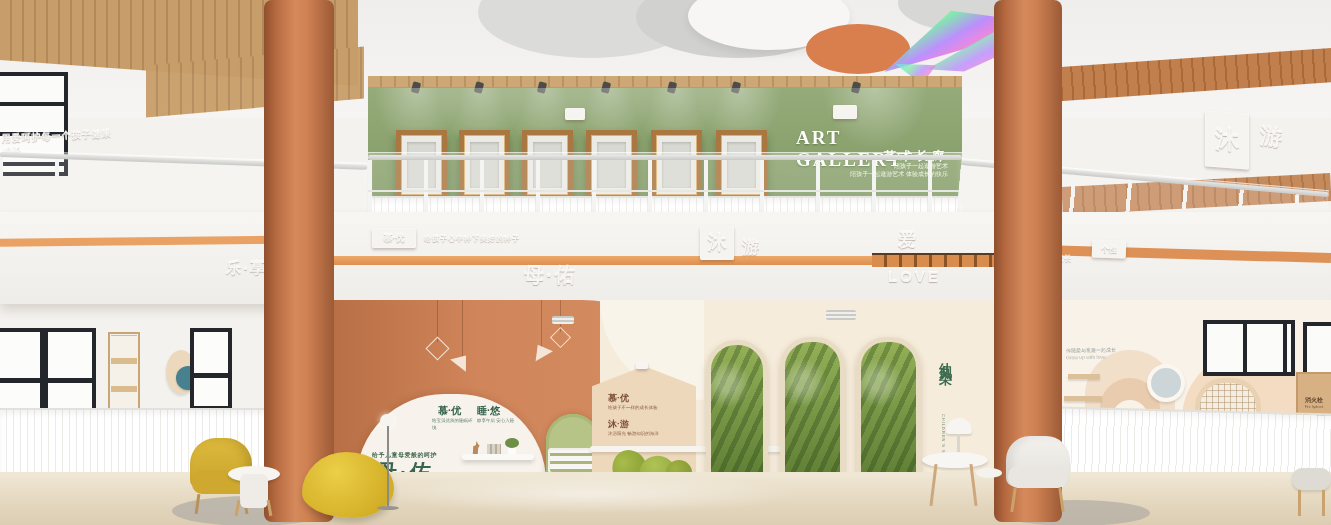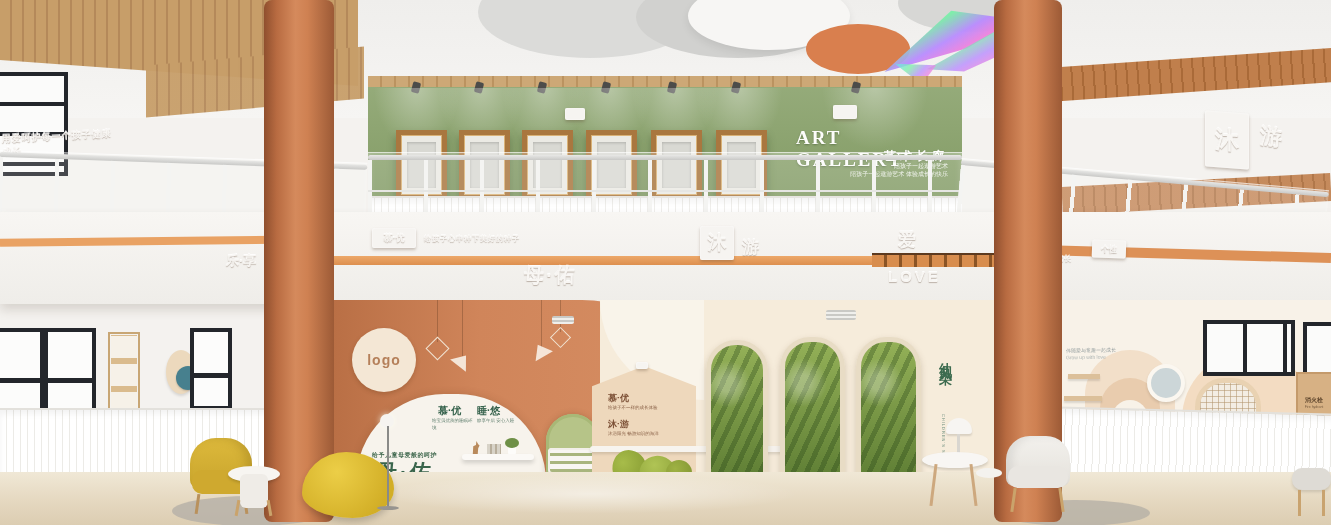--- a/index.html
+++ b/index.html
@@ -151,21 +151,21 @@
   <div class="abs" style="left:0;top:237px;width:332px;height:8px;background:#e9a264;transform:rotate(-.6deg);"></div>
   <div class="abs" style="left:332px;top:256px;width:540px;height:9px;background:linear-gradient(180deg,#eda869,#dd8f4f);"></div>
   <div class="abs" style="left:872px;top:253px;width:170px;height:12px;border-top:2px solid #5d3a1f;
               background:repeating-linear-gradient(90deg,#d88d4e 0 12px,#8a5426 12px 15px);"></div>
   <div class="abs" style="left:1040px;top:249px;width:291px;height:10px;background:#dd9157;transform:rotate(1.6deg);"></div>
 
   <div class="abs plaque" style="left:372px;top:228px;width:44px;height:20px;">
     <span class="embossW" style="font-size:9px;font-weight:bold;">慕·优</span>
   </div>
   <div class="abs embossW" style="left:424px;top:234px;width:140px;font-size:7px;font-weight:bold;letter-spacing:1px;">给孩子心中种下美好的种子</div>
-  <div class="abs embossW" style="left:226px;top:252px;font-size:13px;font-weight:bold;">乐·享</div>
+  <div class="abs embossW" style="left:226px;top:259px;font-size:15px;font-weight:bold;font-family:Liberation Mono, monospace;">乐·享</div>
 
   <div class="abs plaque" style="left:700px;top:226px;width:34px;height:34px;">
     <span class="embossW" style="font-size:19px;font-weight:bold;">沐</span>
   </div>
   <div class="abs embossW" style="left:742px;top:236px;font-size:17px;font-weight:bold;transform:rotate(-2deg);">游</div>
   <div class="abs embossW" style="left:524px;top:262px;font-size:20px;font-weight:bold;letter-spacing:2px;">母·佑</div>
 
   <div class="abs embossW" style="left:898px;top:228px;font-size:18px;font-weight:bold;">爱</div>
   <div class="abs embossW" style="left:888px;top:268px;font-size:15px;font-weight:bold;letter-spacing:3px;">LOVE</div>
 
@@ -178,24 +178,20 @@
   <div class="abs winL" style="left:-8px;top:328px;width:96px;height:82px;"></div>
   <div class="abs" style="left:108px;top:332px;width:26px;height:112px;background:#dabb8d;
               box-shadow:inset 0 0 0 2px #c8a674;background-image:repeating-linear-gradient(180deg,#f6f1e8 4px 26px,#dabb8d 26px 32px);background-clip:content-box;padding:3px;"></div>
   <div class="abs" style="left:166px;top:350px;width:30px;height:44px;border-radius:50%;background:#ecd9bd;box-shadow:0 2px 3px rgba(0,0,0,.12);"></div>
   <div class="abs" style="left:176px;top:366px;width:24px;height:24px;border-radius:50%;background:#47808e;box-shadow:0 1px 2px rgba(0,0,0,.2);"></div>
   <div class="abs winL" style="left:190px;top:328px;width:34px;height:74px;background-image:linear-gradient(180deg,transparent 0 56%,#23262b 56% 62%,transparent 62%);"></div>
   <div class="abs wainscot" style="left:0;top:408px;width:332px;height:68px;"></div>
 
   <div class="abs" style="left:332px;top:300px;width:370px;height:176px;border-top-right-radius:120px 110px;
               background:linear-gradient(90deg,#b96f45,#d0855a 40%,#d68e63);"></div>
-  <div class="abs" style="left:352px;top:328px;width:64px;height:64px;border-radius:50%;background:#f4e7d5;
-              display:flex;align-items:center;justify-content:center;box-shadow:0 2px 4px rgba(90,50,20,.25);">
-    <span style="color:#b5805a;font-weight:bold;font-size:14px;letter-spacing:1px;">logo</span>
-  </div>
 
   <div class="abs" style="left:437px;top:300px;width:1px;height:42px;background:rgba(60,30,10,.25);"></div>
   <div class="abs" style="left:429px;top:340px;width:15px;height:15px;border:1.5px solid #f1e3d2;transform:rotate(45deg);"></div>
   <div class="abs" style="left:462px;top:300px;width:1px;height:56px;background:rgba(60,30,10,.25);"></div>
   <div class="abs" style="left:452px;top:354px;width:0;height:0;border-left:10px solid transparent;border-right:10px solid transparent;border-bottom:13px solid rgba(248,240,230,.9);transform:rotate(38deg);"></div>
   <div class="abs" style="left:541px;top:300px;width:1px;height:48px;background:rgba(60,30,10,.25);"></div>
   <div class="abs" style="left:531px;top:344px;width:0;height:0;border-left:10px solid transparent;border-right:10px solid transparent;border-bottom:13px solid rgba(248,240,230,.9);transform:rotate(-30deg);"></div>
   <div class="abs" style="left:560px;top:300px;width:1px;height:32px;background:rgba(60,30,10,.25);"></div>
   <div class="abs" style="left:553px;top:330px;width:13px;height:13px;border:1.5px solid #f1e3d2;transform:rotate(45deg);"></div>
 

